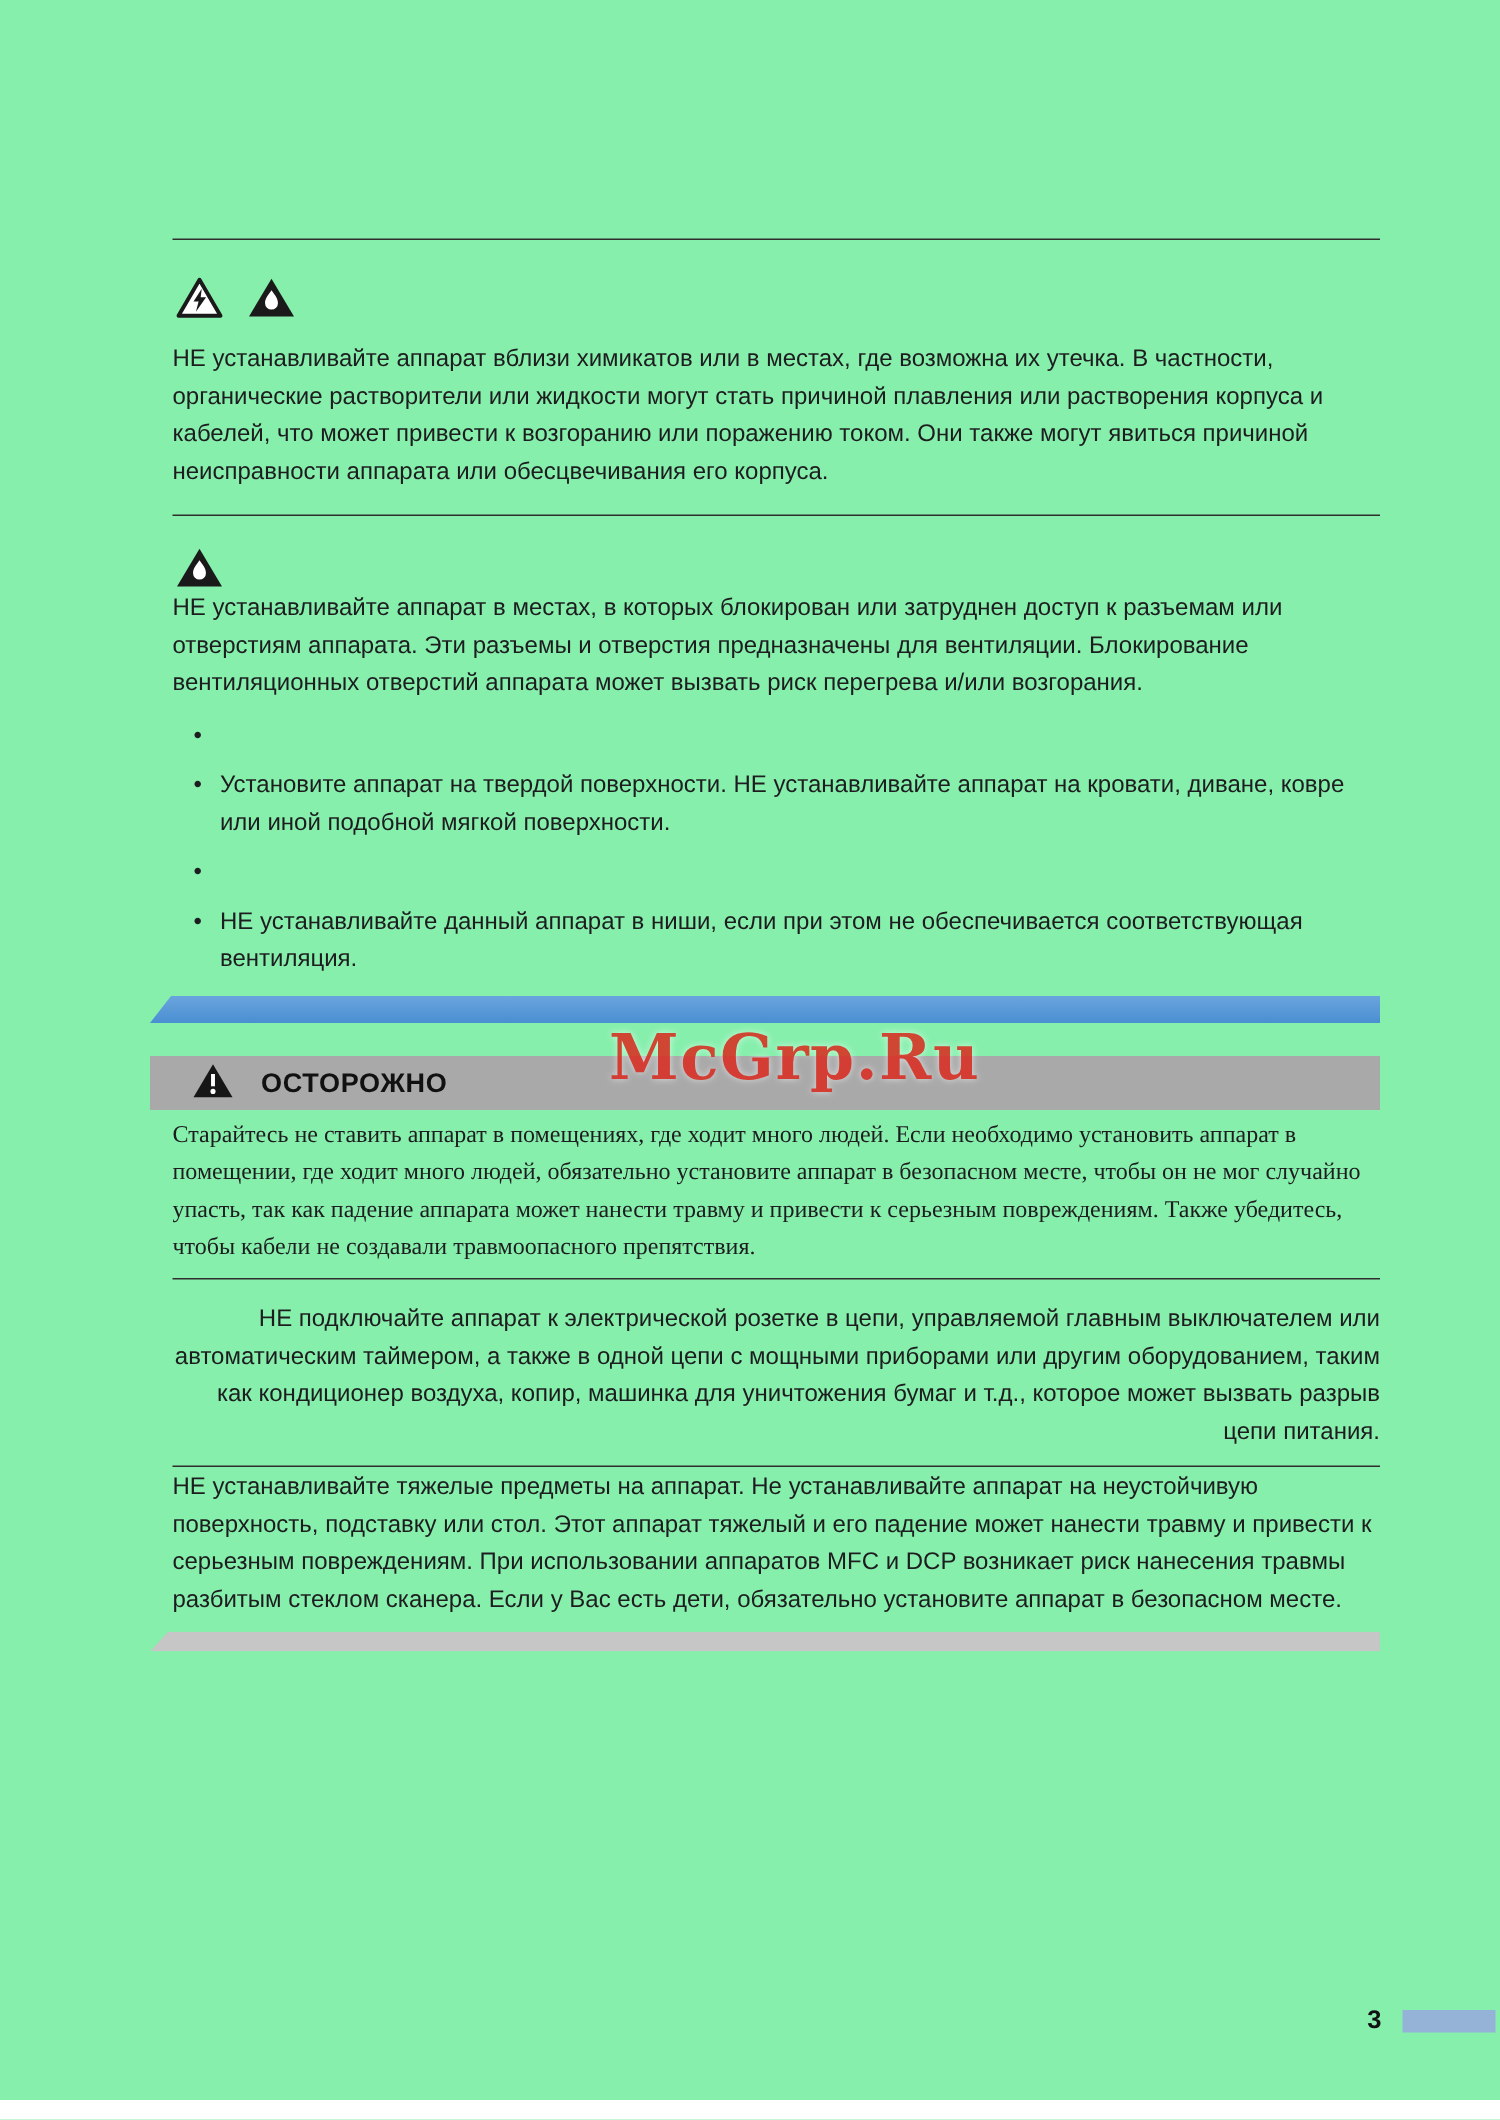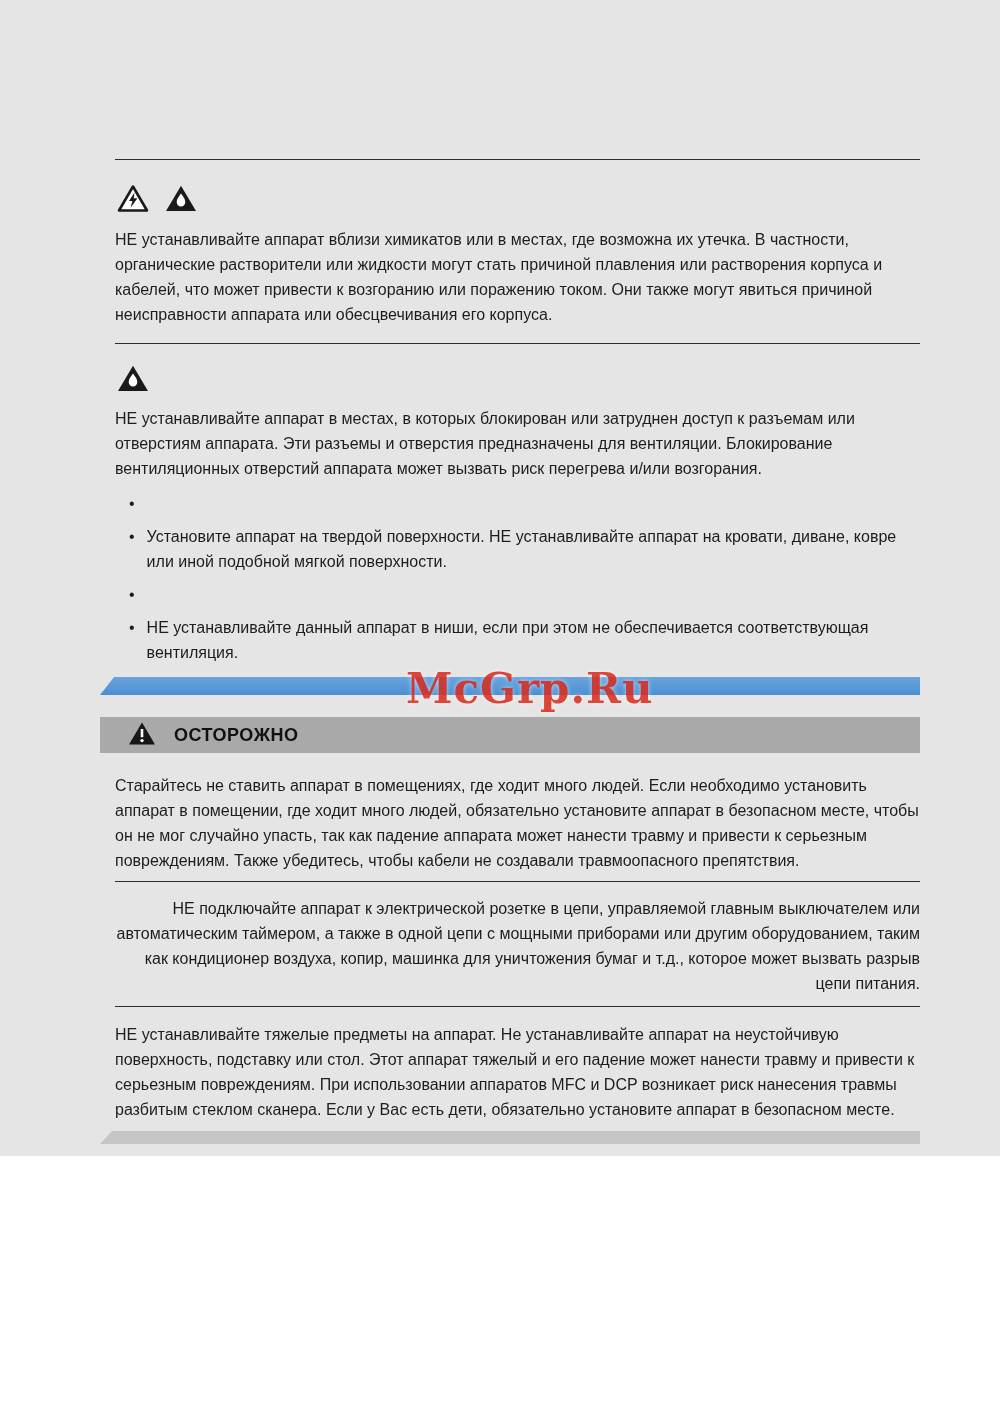--- a/index.html
+++ b/index.html
@@ -1,22 +1,22 @@
 <!DOCTYPE html>
 <html style="--accent-blue: #4a8fd2; --caution-bar-gray: #a9a9a9; --footer-bar-gray: #c6c6c6; --watermark-red: #da2f23; --page-badge-blue: #95b3d7;"><head>
 <meta charset="utf-8">
 <style>
   * { box-sizing: border-box; }
   html, body { margin: 0; padding: 0; background: #ffffff; }
 
   .sheet {
     position: relative;
     width: 1000px;
-    height: 1156px;
-    background: #e5e5e5;
+    height: 1400px;
+    background: #86efac;
     font-family: "Liberation Sans", sans-serif;
     color: #1d1d1f;
     overflow: hidden;
   }
 
   .content { padding-left: 115px; padding-right: 80px; }
 
   .rule {
     border: none;
     border-top: 1px solid #2e2e2e;
@@ -33,21 +33,21 @@
   .hz-icon { display: inline-flex; width: 32px; height: 29px; }
   .hz-icon svg { display: block; }
 
   .body {
     margin: 0;
     font-size: 16px;
     line-height: 25px;
     color: #1d1d1f;
   }
   .para-1 { margin-top: 14px; }
-  .para-2 { margin-top: 13px; }
+  .para-2 { }
   .subheading { margin-top: 14px; }
 
   .bullets { list-style: none; margin: 10px 0 0 0; padding: 0 0 0 14px; }
   .bullets li {
     display: flex;
     gap: 12px;
     margin-bottom: 8px;
     font-size: 16px;
     line-height: 25px;
   }
@@ -70,23 +70,23 @@
     align-items: center;
     gap: 14px;
     padding-left: 28px;
   }
   .caution-title {
     font-size: 18px;
     font-weight: bold;
     letter-spacing: 0.5px;
     color: #111111;
   }
-  .caution-p1 { margin-top: 20px; }
+  .caution-p1 { margin-top: 4px; font-family: Liberation Serif, serif; }
   .caution-p2 { margin-top: 14px; text-align: right; }
-  .caution-p3 { margin-top: 15px; }
+  .caution-p3 { margin-top: 1px; }
 
   .footer-bar {
     margin: 9px 0 0 100px;
     width: 820px;
     height: 13px;
     background: var(--footer-bar-gray, #c6c6c6);
     clip-path: polygon(12px 0, 100% 0, 100% 100%, 0 100%);
   }
 
   .page-footer {
@@ -103,21 +103,21 @@
   .page-num { font-size: 17px; font-weight: bold; color: #111111; }
   .page-badge {
     width: 62px;
     height: 15px;
     background: var(--page-badge-blue, #95b3d7);
   }
 
   .watermark {
     position: absolute;
     left: 406px;
-    top: 664px;
+    top: 680px;
     font-family: "DejaVu Serif", serif;
     font-weight: bold;
     font-size: 42px;
     color: var(--watermark-red, #da2f23);
     opacity: 0.88;
     letter-spacing: 1px;
     text-shadow: 0 0 5px rgba(255, 255, 255, 0.7);
     pointer-events: none;
     white-space: nowrap;
   }

